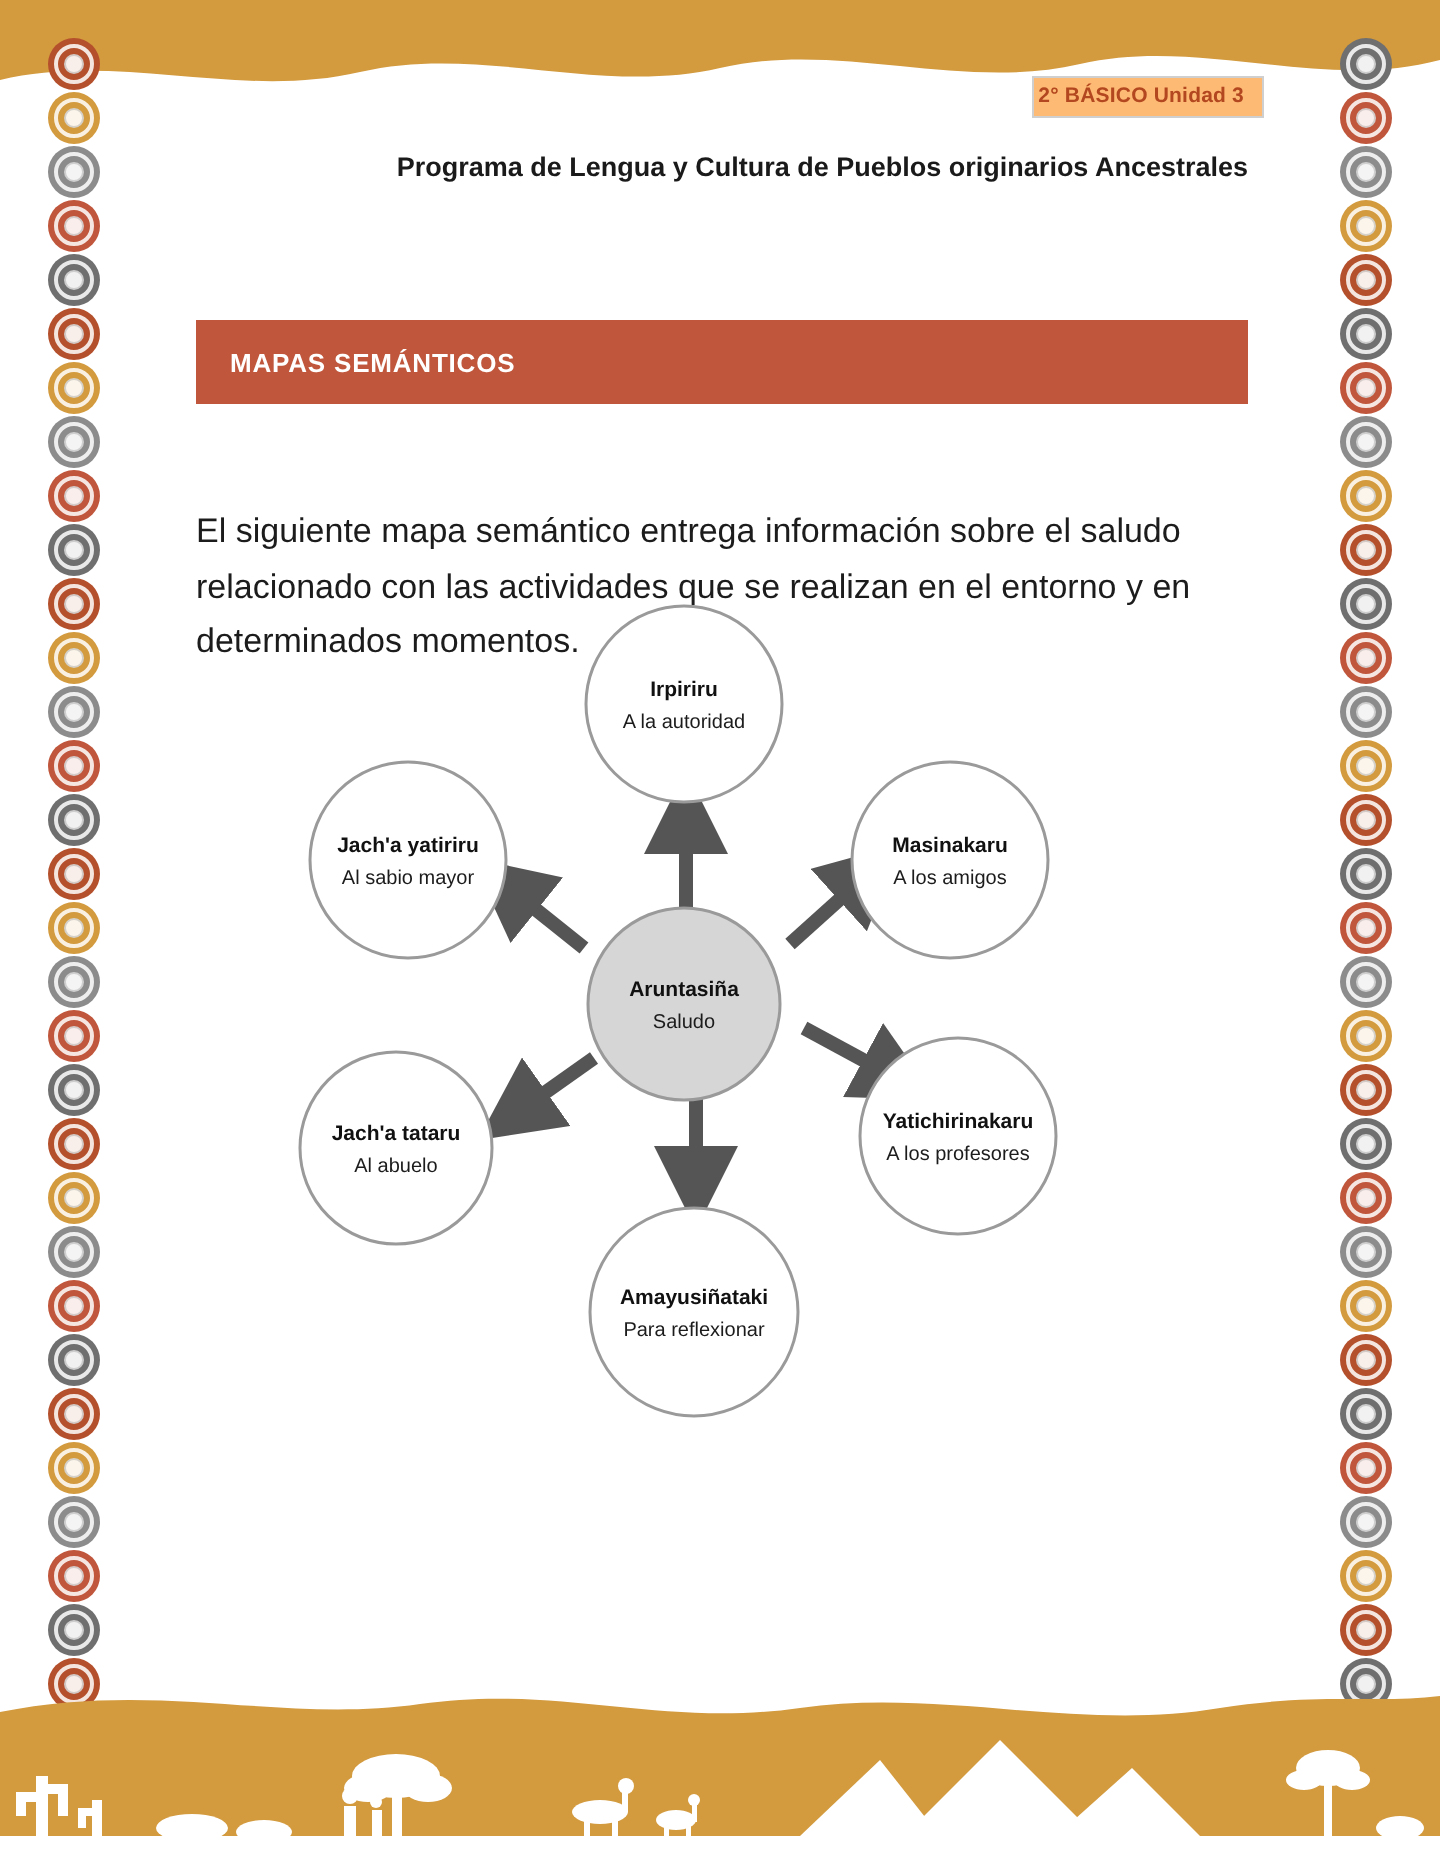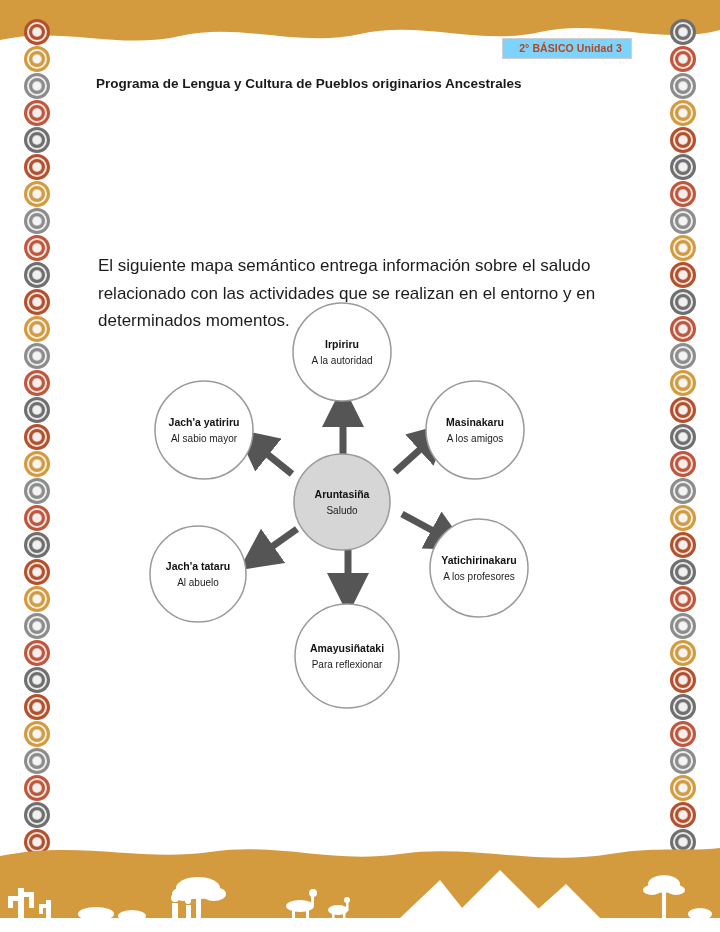--- a/index.html
+++ b/index.html
@@ -73,35 +73,35 @@
     inset: 8px;
     background: rgba(255,255,255,0.9);
     border: 1px solid rgba(0,0,0,0.15);
   }
 
   
   .unit-tag {
     position: absolute;
     top: 38px;
     right: 88px;
-    background: #7dd3fc;
+    background: #fdba74;
     border: 1px solid #cfcfcf;
     color: #b3471f;
     font-size: 10.5px;
     font-weight: bold;
-    padding: 3px 9px 4px 16px;
+    padding: 3px 9px 4px 2px;
     letter-spacing: 0.1px;
   }
 
   .doc-title {
     position: absolute;
     top: 74px;
     left: 96px;
     width: 528px;
-    text-align: left;
+    text-align: right;
     font-size: 13.5px;
     font-weight: bold;
     color: #1a1a1a;
     line-height: 1.55;
   }
 
   .section-banner {
     position: absolute;
     top: 160px;
     left: 98px;
@@ -239,20 +239,23 @@
     <div class="motif" style="background:#6f6f6f"></div>
     <div class="motif" style="background:#8c8c8c"></div>
   </div>
 
   <div class="unit-tag">2° BÁSICO Unidad 3</div>
 
   <div class="doc-title">
     <div>Programa de Lengua y Cultura de Pueblos originarios Ancestrales</div>
   </div>
 
+  <div class="section-banner">
+    <span class="label">MAPAS SEMÁNTICOS</span>
+  </div>
 
   <p class="intro-text">El siguiente mapa semántico entrega información sobre el saludo relacionado con las actividades que se realizan en el entorno y en determinados momentos.</p>
 
   <div class="map-area">
     <svg width="500" height="430" viewBox="0 0 500 430">
       <defs>
         <marker id="arrowhead" markerWidth="6" markerHeight="6" refX="3" refY="3" orient="auto">
           <path d="M0,0 L6,3 L0,6 Z" fill="#555555"></path>
         </marker>
       </defs>

